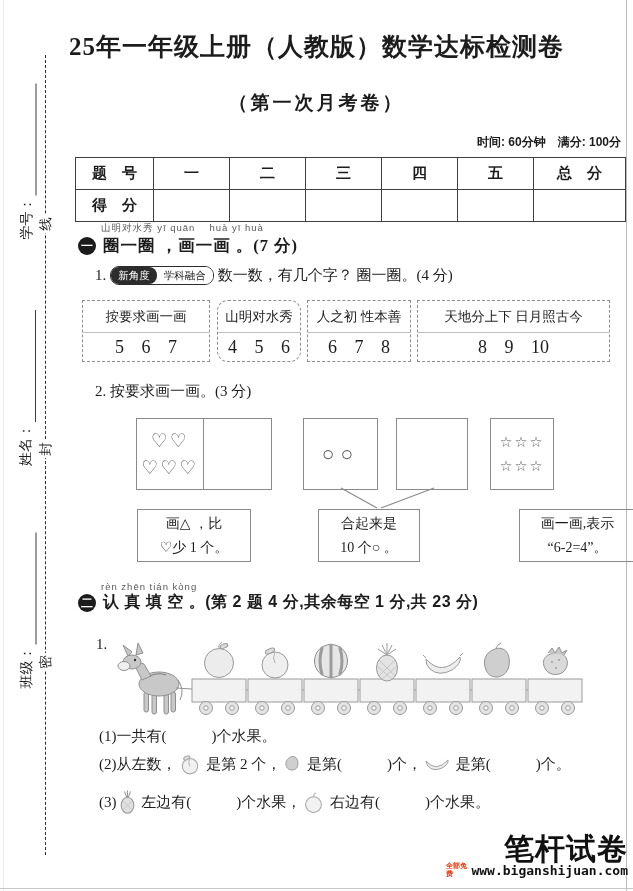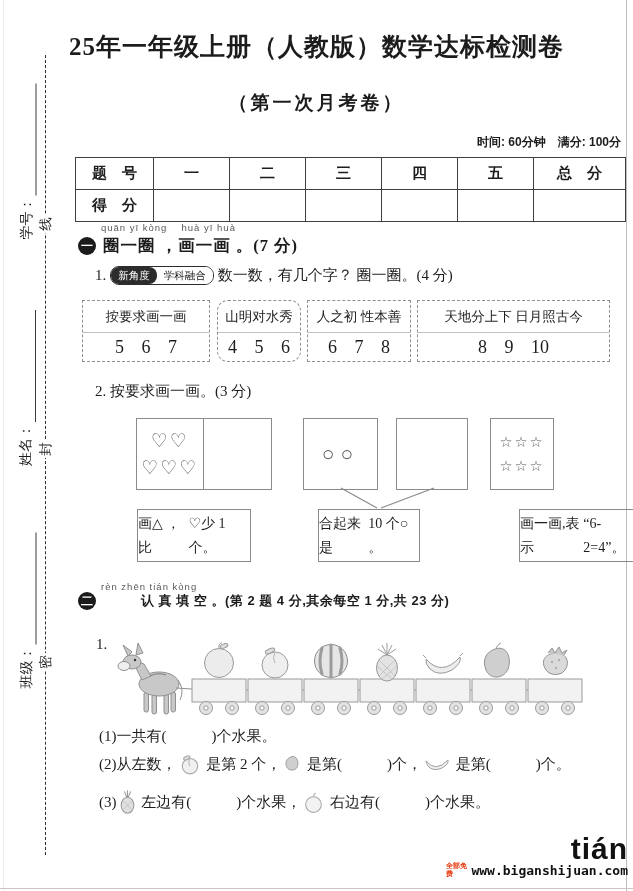--- a/index.html
+++ b/index.html
@@ -27,21 +27,21 @@
 
   table.score{position:absolute;top:157px;left:75px;width:550px;border-collapse:collapse;table-layout:fixed;}
   table.score td{border:1.4px solid #3f3f3f;height:31px;text-align:center;font-size:15px;font-weight:700;padding:0;}
 
   .pinyin{position:absolute;font-size:9.5px;color:#595959;letter-spacing:1px;font-family:"Liberation Sans","DejaVu Sans",sans-serif;}
   .sec-head{position:absolute;display:flex;align-items:center;gap:7px;}
   .badge-circle{width:18px;height:18px;border-radius:50%;background:#1b1b1b;color:#fff;font-size:12px;
                 line-height:18px;text-align:center;font-weight:700;flex:0 0 18px;
                 font-family:"Liberation Sans","DejaVu Sans",sans-serif;}
   .sec-title{font-size:16.5px;font-weight:700;letter-spacing:1px;}
-  .sec-title-sans{font-size:13px;font-weight:700;font-family:"Liberation Sans","DejaVu Sans",sans-serif;letter-spacing:0.5px;margin-left:38px;}
+  .sec-title-sans{font-size:16px;font-weight:700;font-family:"Liberation Sans","DejaVu Sans",sans-serif;letter-spacing:0.5px;}
 
   .qline{position:absolute;font-size:15px;display:flex;align-items:center;gap:4px;white-space:pre;}
   .tag-group{display:inline-flex;border:1.2px solid #2c2c2c;border-radius:9px;overflow:hidden;height:17px;
              font-family:"Liberation Sans","DejaVu Sans",sans-serif;font-size:10.5px;line-height:17px;}
   .tag-dark{background:#2c2c2c;color:#fff;padding:0 7px;border-radius:0 8px 8px 0;}
   .tag-light{background:#fff;color:#222;padding:0 7px;}
 
   .phrase-box{position:absolute;top:300px;height:62px;border:1.5px dashed #8f8f8f;box-sizing:border-box;background:#fff;}
   .phrase-box .ph{height:31px;border-bottom:1px solid #bfbfbf;display:flex;align-items:center;justify-content:center;
                   font-size:13.5px;white-space:nowrap;}
@@ -50,21 +50,21 @@
   .draw-box{position:absolute;top:418px;height:72px;border:1.2px solid #8a8a8a;box-sizing:border-box;}
   .half{width:50%;height:100%;box-sizing:border-box;display:flex;flex-direction:column;align-items:center;justify-content:center;}
   .half-l{border-right:1.2px solid #8a8a8a;}
   .shape-row{color:#5c5c5c;line-height:27px;letter-spacing:2px;}
   .hearts{font-size:19px;}
   .circles-row{font-size:21px;letter-spacing:6px;color:#5c5c5c;}
   .stars{font-size:14.5px;letter-spacing:2px;line-height:24px;color:#5c5c5c;}
   .center-col{display:flex;flex-direction:column;align-items:center;justify-content:center;height:100%;}
 
   .label-box{position:absolute;top:509px;height:53px;border:1.2px solid #8a8a8a;box-sizing:border-box;
-             display:flex;align-items:center;justify-content:center;font-size:14px;line-height:24px;}
+             display:flex;flex-direction:column;align-items:center;justify-content:center;font-size:14px;line-height:24px;}
 
   .subline{position:absolute;left:99px;font-size:15px;display:flex;align-items:center;white-space:pre;}
   .subline svg{margin:0 2px;}
 
   .pagenum{position:absolute;top:893px;left:0;width:515px;text-align:center;font-size:12px;}
   .logo{position:absolute;top:834px;right:5px;width:182px;text-align:right;font-family:"Liberation Sans","DejaVu Sans",sans-serif;}
   .logo-name{font-size:30px;font-weight:800;line-height:30px;letter-spacing:1px;color:#111;}
   .logo-bottom{display:flex;align-items:flex-end;justify-content:flex-end;gap:1px;margin-top:-2px;}
   .logo-tag{font-size:7px;font-weight:700;line-height:8px;width:28px;text-align:left;}
   .logo-url{font-family:"DejaVu Sans Mono","Liberation Mono",monospace;font-size:13px;font-weight:700;color:#111;}
@@ -124,21 +124,21 @@
       <td></td>
       <td></td>
       <td></td>
       <td></td>
       <td></td>
       <td></td>
     </tr>
   </tbody>
     </table>
 
-  <div class="pinyin" style="top:222px;left:101px;">quān yī kòng　 huà yī huà</div>
+  <div class="pinyin" style="top:222px;left:101px;">山明对水秀 yī quān　 huà yī huà</div>
   <div class="sec-head" style="top:235px;left:78px;">
     <span class="badge-circle">一</span>
     <span class="sec-title">圈一圈 ，画一画 。(7 分)</span>
   </div>
 
   <div class="qline" style="top:266px;left:95px;">
     <span>1.</span>
     <span class="tag-group">
       <span class="tag-dark">新角度</span>
       <span class="tag-light">学科融合</span>
@@ -351,20 +351,20 @@
     <span> 左边有(　　　)个水果，</span>
     <svg width="21" height="21" viewBox="0 0 20 20">
       <circle cx="10" cy="12" r="7.5" fill="#f2f2f2" stroke="#a8a8a8"></circle>
       <path d="M10,4.5 Q10,2 12,1" fill="none" stroke="#a8a8a8"></path>
     </svg>
     <span> 右边有(　　　)个水果。</span>
   </div>
 
   <div class="pagenum">第1页</div>
   <div class="logo">
-    <div class="logo-name">tián</div>
+    <div class="logo-name">笔杆试卷</div>
     <div class="logo-bottom">
       <span class="logo-tag" style="color: rgb(232, 56, 13);">全部免费</span>
       <span class="logo-url">www.biganshijuan.com</span>
     </div>
   </div>
 
 </div>
 
 </body></html>

